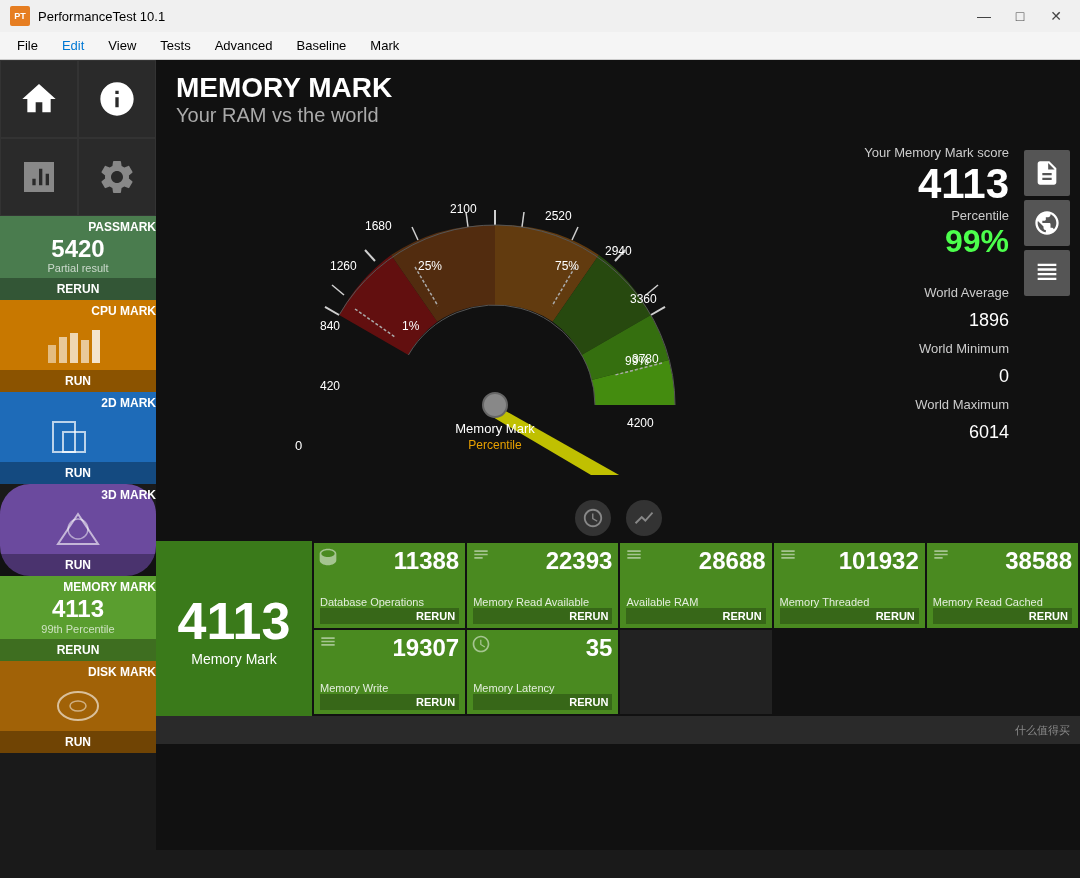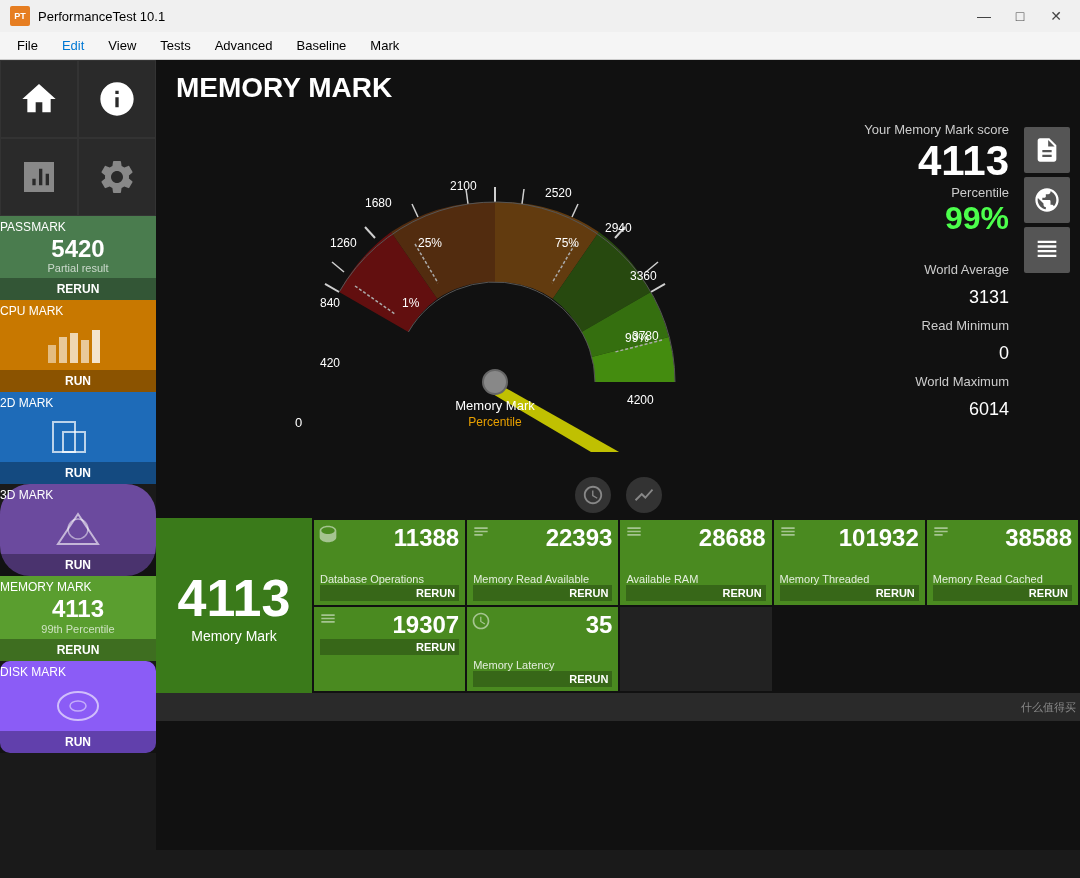--- a/index.html
+++ b/index.html
@@ -65,23 +65,23 @@
       background: #2a2a2a;
     }
     .sidebar-icon-btn svg { width: 40px; height: 40px; fill: #888; }
     .sidebar-icon-btn.active svg { fill: white; }
 
     .sidebar-section {
       width: 156px;
       cursor: pointer;
     }
     .sidebar-section .label {
-      text-align: left;
+      text-align: right;
       font-size: 12px;
-      font-weight: normal;
+      font-weight: bold;
       padding: 4px 0 2px;
       color: white;
     }
     .sidebar-section .score {
       text-align: center;
       font-size: 24px;
       font-weight: bold;
       color: white;
       line-height: 1.1;
     }
@@ -99,21 +99,21 @@
       font-weight: bold;
       color: white;
       cursor: pointer;
     }
 
     .sidebar-passmark { background: #4a7c4e; }
     .sidebar-cpu { background: #c87800; }
     .sidebar-2d { background: #1e6bb8; }
     .sidebar-3d { background: #6b4a9e; border-radius: 30px; }
     .sidebar-memory { background: #5a9e2f; }
-    .sidebar-disk { background: #8b5cf6; border-radius: 10px; }
+    .sidebar-disk { background: #a16207; }
 
     
     .content {
       flex: 1;
       background: #111;
       display: flex;
       flex-direction: column;
     }
     .content-header {
       padding: 12px 20px 8px;
@@ -263,21 +263,21 @@
     }
     .tile-icon svg { width: 20px; height: 20px; fill: white; }
 
     
     .statusbar {
       height: 28px;
       background: #2a2a2a;
       display: flex;
       align-items: center;
       justify-content: flex-end;
-      padding: 0 4px;
+      padding: 0 10px;
       font-size: 11px;
       color: #888;
     }
 
     
     .gauge-svg {
       width: 440px;
       height: 320px;
     }
   </style>
@@ -391,20 +391,21 @@
           <ellipse cx="25" cy="20" rx="8" ry="5" stroke="white" stroke-width="1.5" fill="none" opacity="0.5"></ellipse>
         </svg>
       </div>
       <div class="run-btn">RUN</div>
     </div>
   </div>
 
   <div class="content">
     <div class="content-header">
       <div class="content-title">MEMORY MARK</div>
+      <div class="content-subtitle">Your RAM vs the world</div>
     </div>
 
     <div class="gauge-area">
       <div class="gauge-container">
 
         <svg class="gauge-svg" viewBox="0 0 440 300">
 
           <path d="M 220 240 L 220 240" fill="none"></path>
 
           <g transform="translate(220,240)">
@@ -517,22 +518,22 @@
         </svg>
       </div>
 
       <div class="score-panel">
         <div class="score-label">Your Memory Mark score</div>
         <div class="score-value">4113</div>
         <div class="percentile-label">Percentile</div>
         <div class="percentile-value">99%</div>
         <div class="stats">
           <span>World Average</span><br>
-          <span class="stat-value">3131</span>
-          <span>Read Minimum</span><br>
+          <span class="stat-value">1896</span>
+          <span>World Minimum</span><br>
           <span class="stat-value">0</span>
           <span>World Maximum</span><br>
           <span class="stat-value">6014</span>
         </div>
       </div>
 
       <div class="score-icons">
         <div class="score-icon-btn">
           <svg viewBox="0 0 24 24">
               <path d="M14 2H6c-1.1 0-2 .9-2 2v16c0 1.1.9 2 2 2h12c1.1 0 2-.9 2-2V8l-6-6zm2 16H8v-2h8v2zm0-4H8v-2h8v2zm-3-5V3.5L18.5 9H13z"></path>
@@ -624,20 +625,21 @@
           <div class="tile-label">Memory Read Cached</div>
           <div class="tile-btn">RERUN</div>
         </div>
         <div class="tile">
           <div class="tile-icon">
             <svg viewBox="0 0 24 24">
                 <path d="M4 4h16v2H4zm0 4h16v2H4zm0 4h16v2H4z"></path>
               </svg>
           </div>
           <div class="tile-score">19307</div>
+          <div class="tile-label">Memory Write</div>
           <div class="tile-btn">RERUN</div>
         </div>
         <div class="tile">
           <div class="tile-icon">
             <svg viewBox="0 0 24 24">
                 <path d="M12 2C6.48 2 2 6.48 2 12s4.48 10 10 10 10-4.48 10-10S17.52 2 12 2zm0 18c-4.41 0-8-3.59-8-8s3.59-8 8-8 8 3.59 8 8-3.59 8-8 8zm.5-13H11v6l5.25 3.15.75-1.23-4.5-2.67V7z"></path>
               </svg>
           </div>
           <div class="tile-score">35</div>
           <div class="tile-label">Memory Latency</div>

